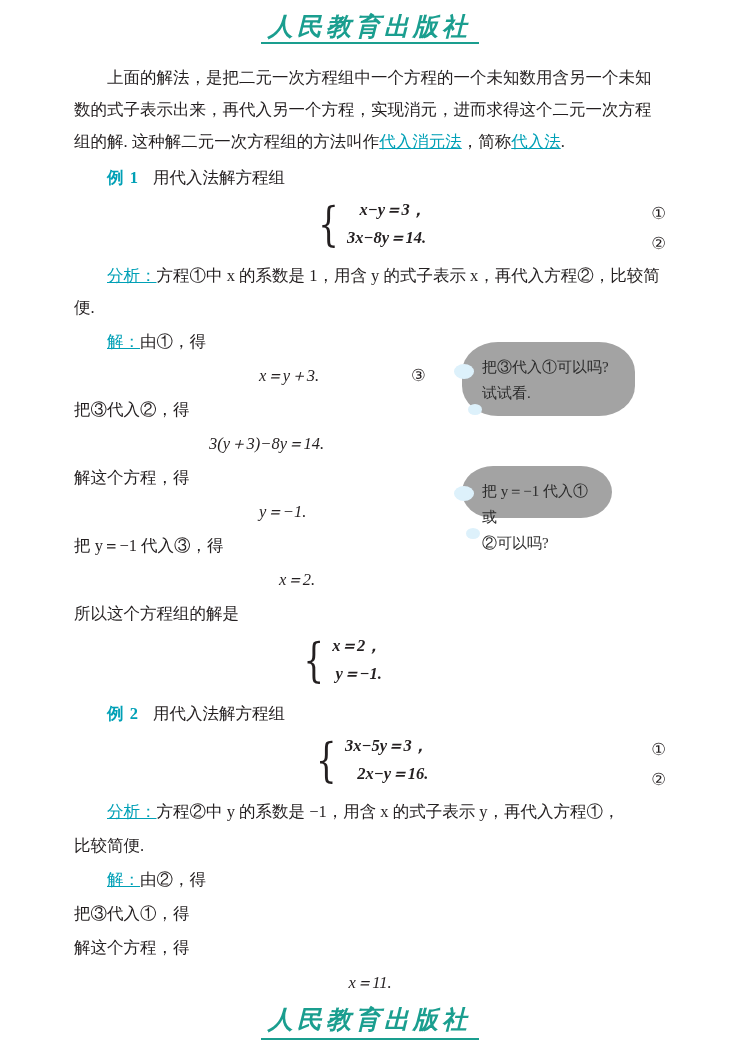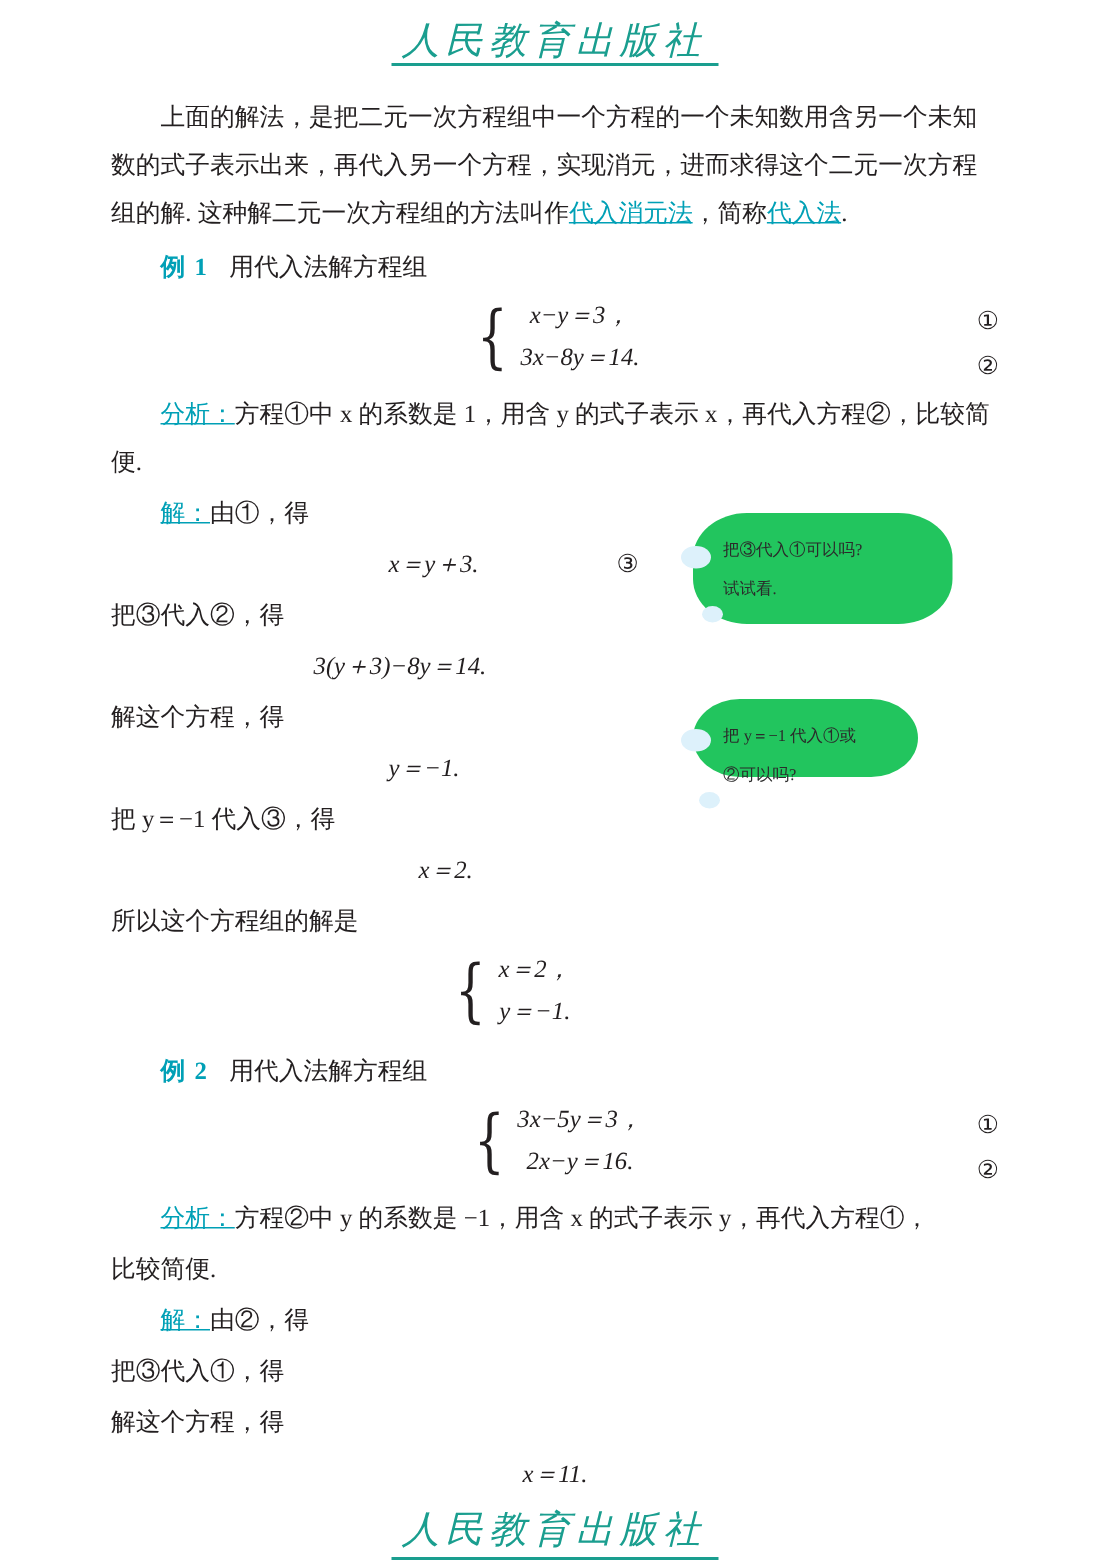--- a/index.html
+++ b/index.html
@@ -13,21 +13,21 @@
   }
   .page{position:relative;width:739px;height:1044px;}
 
   
   .logo{
     position:absolute;
     left:0;right:0;
     text-align:center;
     color:#1a9e8f;
     font-family:"DejaVu Serif", serif;
-    font-weight:normal;
+    font-weight:bold;
     font-style:italic;
     letter-spacing:4px;
     font-size:25px;
     white-space:nowrap;
   }
   .logo.top{top:10px;}
   .logo.bottom{bottom:8px;}
   .logo-underline{
     position:absolute;
     left:50%;
@@ -68,40 +68,40 @@
     align-items:center;
     gap:4px;
   }
   .brace{
     font-size:46px;
     line-height:40px;
     font-family:"DejaVu Serif", serif;
     transform:scaleX(0.7);
     display:inline-block;
   }
-  .sys-rows{display:inline-block;text-align:center;line-height:28px;}
+  .sys-rows{display:inline-block;text-align:right;line-height:28px;font-weight:bold;}
 
   .sysblock{position:relative;height:62px;margin:2px 0;}
   .sysblock .sys-pos{position:absolute;left:50%;transform:translateX(-50%);}
   .sysblock .n1{position:absolute;right:0;top:2px;}
   .sysblock .n2{position:absolute;right:0;top:32px;}
 
   .eq-indent{margin-left:135px;}
   .eq-indent2{margin-left:185px;}
   .eq-indent3{margin-left:205px;}
 
   .inline-num{margin-left:92px;}
 
   
   .bubble{
     position:absolute;
-    background:#22c55e;
+    background:#a3a3a3;
     border-radius:36px / 30px;
     color:#2b2b2b;
-    font-size:11px;
+    font-size:15px;
     line-height:26px;
     padding:12px 20px;
     box-sizing:border-box;
   }
   .bubble:before,.bubble:after{
     content:"";
     position:absolute;
     background:#ddf1fb;
     border-radius:50%;
   }

